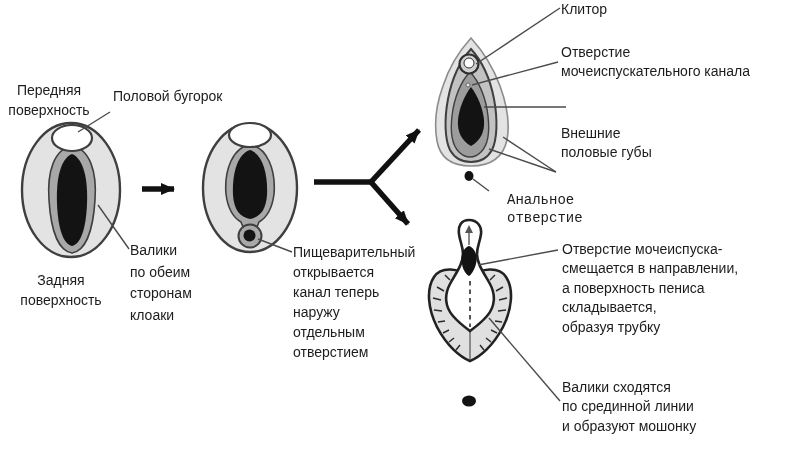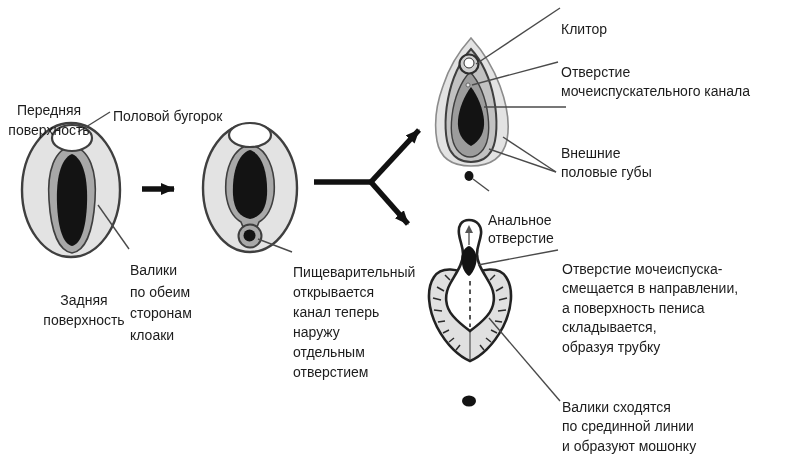--- a/index.html
+++ b/index.html
@@ -10,21 +10,20 @@
     font-family:"Liberation Sans", sans-serif;
     overflow:hidden;
   }
   #figures{position:absolute;left:0;top:0;}
   .lbl{
     position:absolute;
     font-size:14px;
     line-height:19.5px;
     color:var(--c-text,#1c1c1c);
     white-space:nowrap;
-    margin-top:20px;
   }
   .center{text-align:center;}
 </style>
 </head>
 <body>
 
 <div id="canvas">
 
   <svg id="figures" width="790" height="455" viewBox="0 0 790 455">
     <defs>
@@ -115,21 +114,21 @@
     </g>
   </svg>
 
   <div class="lbl center" style="left:0px;top:81px;width:98px;">
       <div>Передняя</div>
       <div>поверхность</div>
     </div>
 
   <div class="lbl" style="left:113px;top:87px;">Половой бугорок</div>
 
-  <div class="lbl center" style="left:31px;top:271px;width:106px;text-align:center;">
+  <div class="lbl center" style="left:8px;top:271px;width:106px;text-align:center;">
       <div>Задняя</div>
       <div>поверхность</div>
     </div>
 
   <div class="lbl" style="left:130px;top:240px;line-height:21.5px;">
       <div>Валики</div>
       <div>по обеим</div>
       <div>сторонам</div>
       <div>клоаки</div>
     </div>
@@ -149,21 +148,21 @@
       <div>Отверстие</div>
       <div>мочеиспускательного канала</div>
     </div>
 
 
   <div class="lbl" style="left:561px;top:124px;line-height:19px;">
       <div>Внешние</div>
       <div>половые губы</div>
     </div>
 
-  <div class="lbl" style="left:488px;top:192px;line-height:17.5px;">
+  <div class="lbl" style="left:507px;top:192px;line-height:17.5px;font-family:Liberation Mono, monospace;">
       <div>Анальное</div>
       <div>отверстие</div>
     </div>
 
   <div class="lbl" style="left:562px;top:240px;line-height:19.4px;">
       <div>Отверстие мочеиспуска-</div>
       <div>смещается в направлении,</div>
       <div>а поверхность пениса</div>
       <div>складывается,</div>
       <div>образуя трубку</div>

